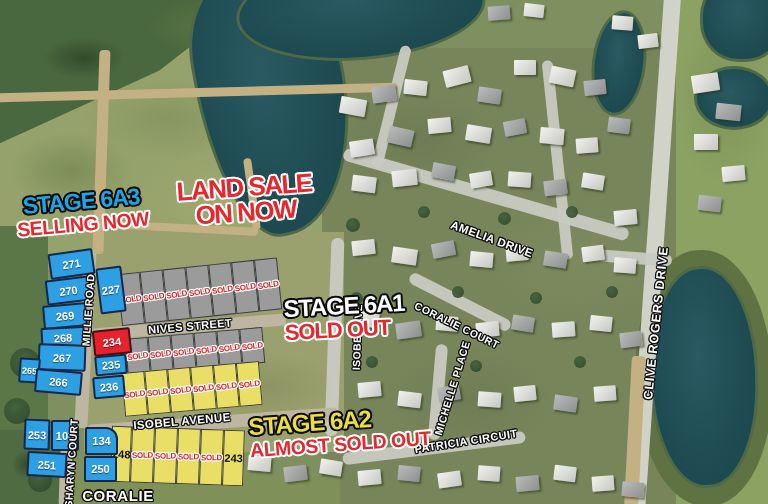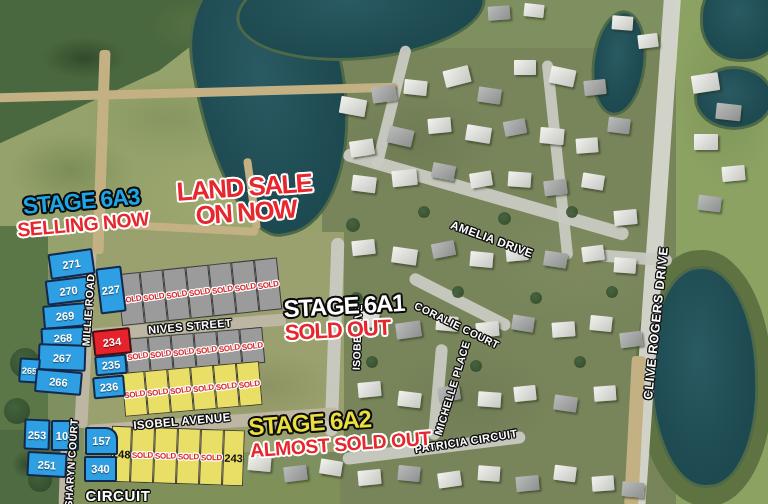--- a/index.html
+++ b/index.html
@@ -365,29 +365,29 @@
   <div class="lot L267">267</div>
   <div class="lot L265">265</div>
   <div class="lot L266">266</div>
   <div class="lot L227">227</div>
   <div class="lot red L234">234</div>
   <div class="lot L235">235</div>
   <div class="lot L236">236</div>
   <div class="lot L253">253</div>
   <div class="lot L252">103</div>
   <div class="lot L251">251</div>
-  <div class="lot L249">157</div>
-  <div class="lot L250">340</div>
+  <div class="lot L249">134</div>
+  <div class="lot L250">250</div>
 
   <div class="st st-millie">MILLIE ROAD</div>
   <div class="st st-nives">NIVES STREET</div>
   <div class="st st-isobelh">ISOBEL AVENUE</div>
   <div class="st st-sharyn">SHARYN COURT</div>
   <div class="st st-isobelv">ISOBEL AVE</div>
-  <div class="st st-parkland">CIRCUIT</div>
+  <div class="st st-parkland">CORALIE</div>
   <div class="st st-amelia">AMELIA DRIVE</div>
   <div class="st st-coralie">CORALIE COURT</div>
   <div class="st st-michelle">MICHELLE PLACE</div>
   <div class="st st-patricia">PATRICIA CIRCUIT</div>
   <div class="st st-clive">CLIVE ROGERS DRIVE</div>
 
   <div class="bn b-6a3">
     <span class="t1 o-blk">STAGE 6A3</span>
     <span class="t2 o-wht">SELLING NOW</span>
   </div>

